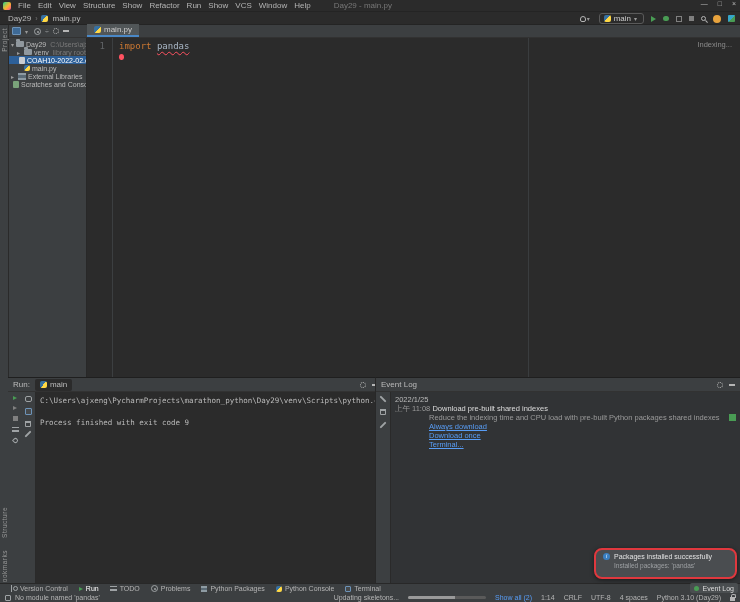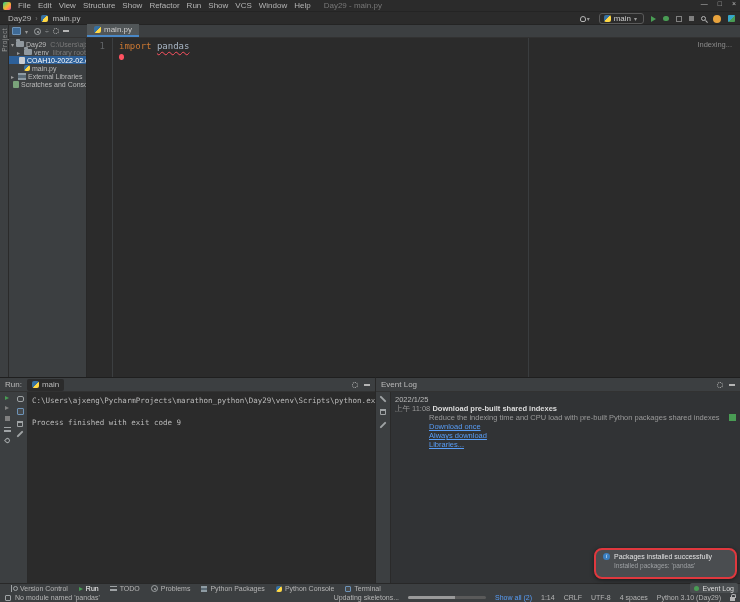--- a/index.html
+++ b/index.html
@@ -10,21 +10,21 @@
   html,body{background:#1e1e1e}
   #app{position:relative;width:740px;height:602px;background:#14532d;overflow:hidden;
        font-family:"Liberation Sans",sans-serif;color:#bbbbbb;-webkit-font-smoothing:antialiased}
   .abs{position:absolute}
   .row{display:flex;align-items:center}
 
   
   #titlebar{left:0;top:0;width:740px;height:12px;background:#2b2b2b;border-bottom:1px solid #242424;
             display:flex;align-items:center;gap:7px;padding-left:3px;font-size:8px;color:#b5b5b5}
   .menu-item{cursor:default}
-  #win-title{color:#777;margin-left:6px}
+  #win-title{color:#777;margin-left:16px}
   #win-controls{position:absolute;right:4px;top:0;display:flex;gap:10px;font-size:7px;color:#bbb}
   .logo{width:8px;height:8px;border-radius:2px;background:linear-gradient(135deg,#21d789 0%,#fcb32e 55%,#f94b96 100%)}
 
   
   #navbar{left:0;top:12px;width:740px;height:13px;background:#2b2b2b;border-bottom:1px solid #242424;
           display:flex;align-items:center;padding-left:8px;font-size:8px;gap:4px}
   .crumb-sep{color:#777;font-size:7px}
   #nav-right{position:absolute;right:5px;top:13px;display:flex;align-items:center;gap:7px;height:11px}
   .runbox{display:flex;align-items:center;gap:3px;border:1px solid #5a5a5a;border-radius:3px;
           padding:0 4px;height:11px;font-size:8px;color:#ccc}
@@ -58,21 +58,21 @@
   #code{position:absolute;left:32px;top:3px;white-space:pre}
   .kw{color:var(--keyword)}
   .err{color:#a9b7c6;text-decoration:underline wavy var(--error);text-decoration-thickness:1px;text-underline-offset:2px}
   .guide{position:absolute;left:441px;top:0;width:1px;height:100%;background:#3a3d3f}
   #indexing{position:absolute;right:8px;top:2px;font-family:"Liberation Sans",sans-serif;
             font-size:7.5px;color:#8a8a8a}
   .bulb{position:absolute;left:32px;top:16px;width:5px;height:6px;background:var(--error);
         border-radius:50% 50% 40% 40%}
 
   
-  #run-panel{left:0;top:377px;width:375px;height:206px;background:#2b2b2b;border-top:1px solid #1f1f1f}
+  #run-panel{left:8px;top:377px;width:375px;height:206px;background:#2b2b2b;border-top:1px solid #1f1f1f}
   .tw-header{height:14px;background:#3c3f41;border-bottom:1px solid #323232;display:flex;
              align-items:center;gap:5px;padding:0 5px;font-size:8px}
   .tw-title{color:#bbb}
   .tw-tab{display:flex;align-items:center;gap:3px;background:#2b2b2b;height:12px;padding:0 5px;border-radius:2px}
   .hdr-icons{margin-left:auto;display:flex;gap:6px;align-items:center}
   #run-tools{position:absolute;left:0;top:14px;width:28px;height:192px;background:#3c3f41;
              border-right:1px solid #2a2a2a;display:flex;gap:3px;padding:4px 2px}
   .tool-col{display:flex;flex-direction:column;gap:6px;align-items:center;width:12px}
   #console{position:absolute;left:28px;top:14px;width:347px;height:192px;overflow:hidden;
            font-family:"DejaVu Sans Mono",monospace;font-size:7.5px;line-height:11px;
@@ -80,21 +80,21 @@
   .con-line2{margin-top:11px}
 
   
   #event-log{left:375px;top:377px;width:365px;height:206px;background:#313335;border-top:1px solid #1f1f1f;
              border-left:1px solid #282828}
   #el-tools{position:absolute;left:0;top:14px;width:15px;height:192px;background:#3c3f41;
             border-right:1px solid #2a2a2a;display:flex;flex-direction:column;gap:9px;
             align-items:center;padding-top:6px}
   #el-content{position:absolute;left:19px;top:17px;right:10px;font-size:7.5px;line-height:9px;color:#bbb}
   .el-time{color:#9a9a9a}
-  .el-title{color:#ddd;font-weight:bold}
+  .el-title{color:#ddd;font-weight:normal}
   .el-desc{color:#9a9a9a;padding-left:34px}
   .el-link{color:var(--link);text-decoration:underline;padding-left:34px;cursor:pointer}
   .el-entry2{margin-top:10px}
   .el-green{position:absolute;right:-6px;top:10px;width:7px;height:7px;background:var(--green)}
 
   
   #bottom-bar{left:0;top:583px;width:740px;height:10px;background:#3c3f41;border-top:1px solid #282828;
               display:flex;align-items:center;gap:11px;padding-left:8px;font-size:7px;color:#b5b5b5}
   .bb-item{display:flex;align-items:center;gap:3px;cursor:default}
   .bb-item.active{color:#fff}
@@ -320,23 +320,23 @@
       <span class="ic wrench"></span>
     </div>
     <div id="el-content">
       <div>2022/1/25</div>
       <div style="position:relative">
         <span class="el-time">上午 11:08</span>
         <span class="el-title">Download pre-built shared indexes</span>
         <span class="el-green"></span>
       </div>
       <div class="el-desc">Reduce the indexing time and CPU load with pre-built Python packages shared indexes</div>
+      <div class="el-link">Always download</div>
       <div class="el-link">Download once</div>
-      <div class="el-link">Always download</div>
-      <div class="el-link">Libraries...</div>
+      <div class="el-link">Terminal...</div>
     </div>
   </div>
 
   <div id="bottom-bar" class="abs">
     <span class="bb-item">
       <span class="ic branch"></span>
       <span>Version Control</span>
     </span>
     <span class="bb-item active">
       <span class="ic tri sm"></span>

